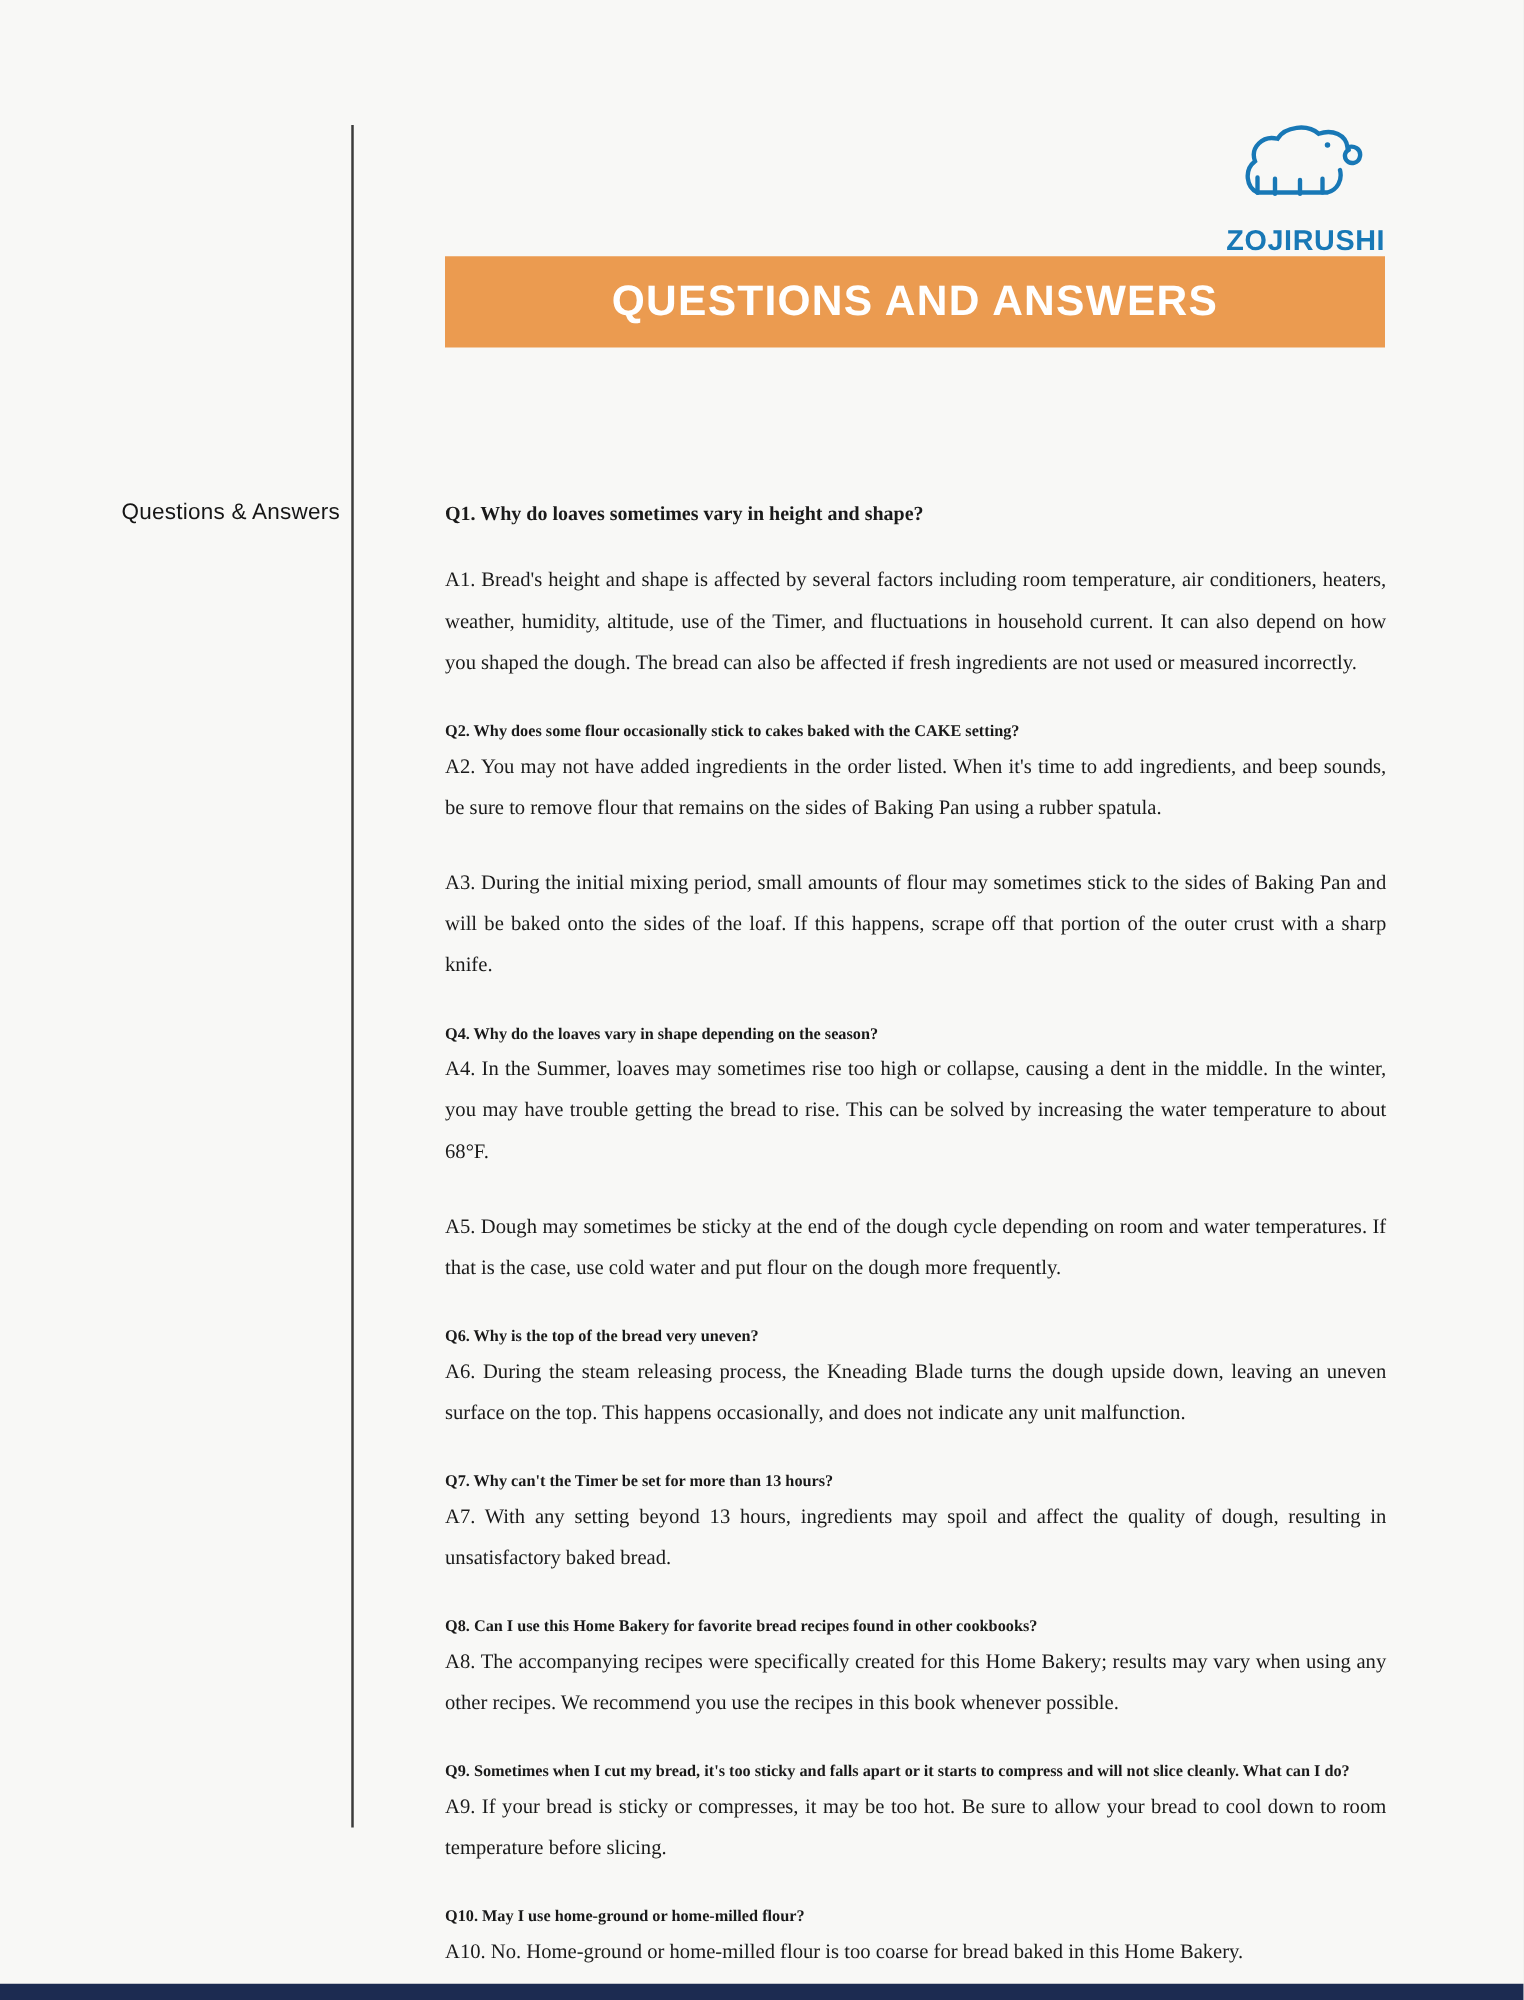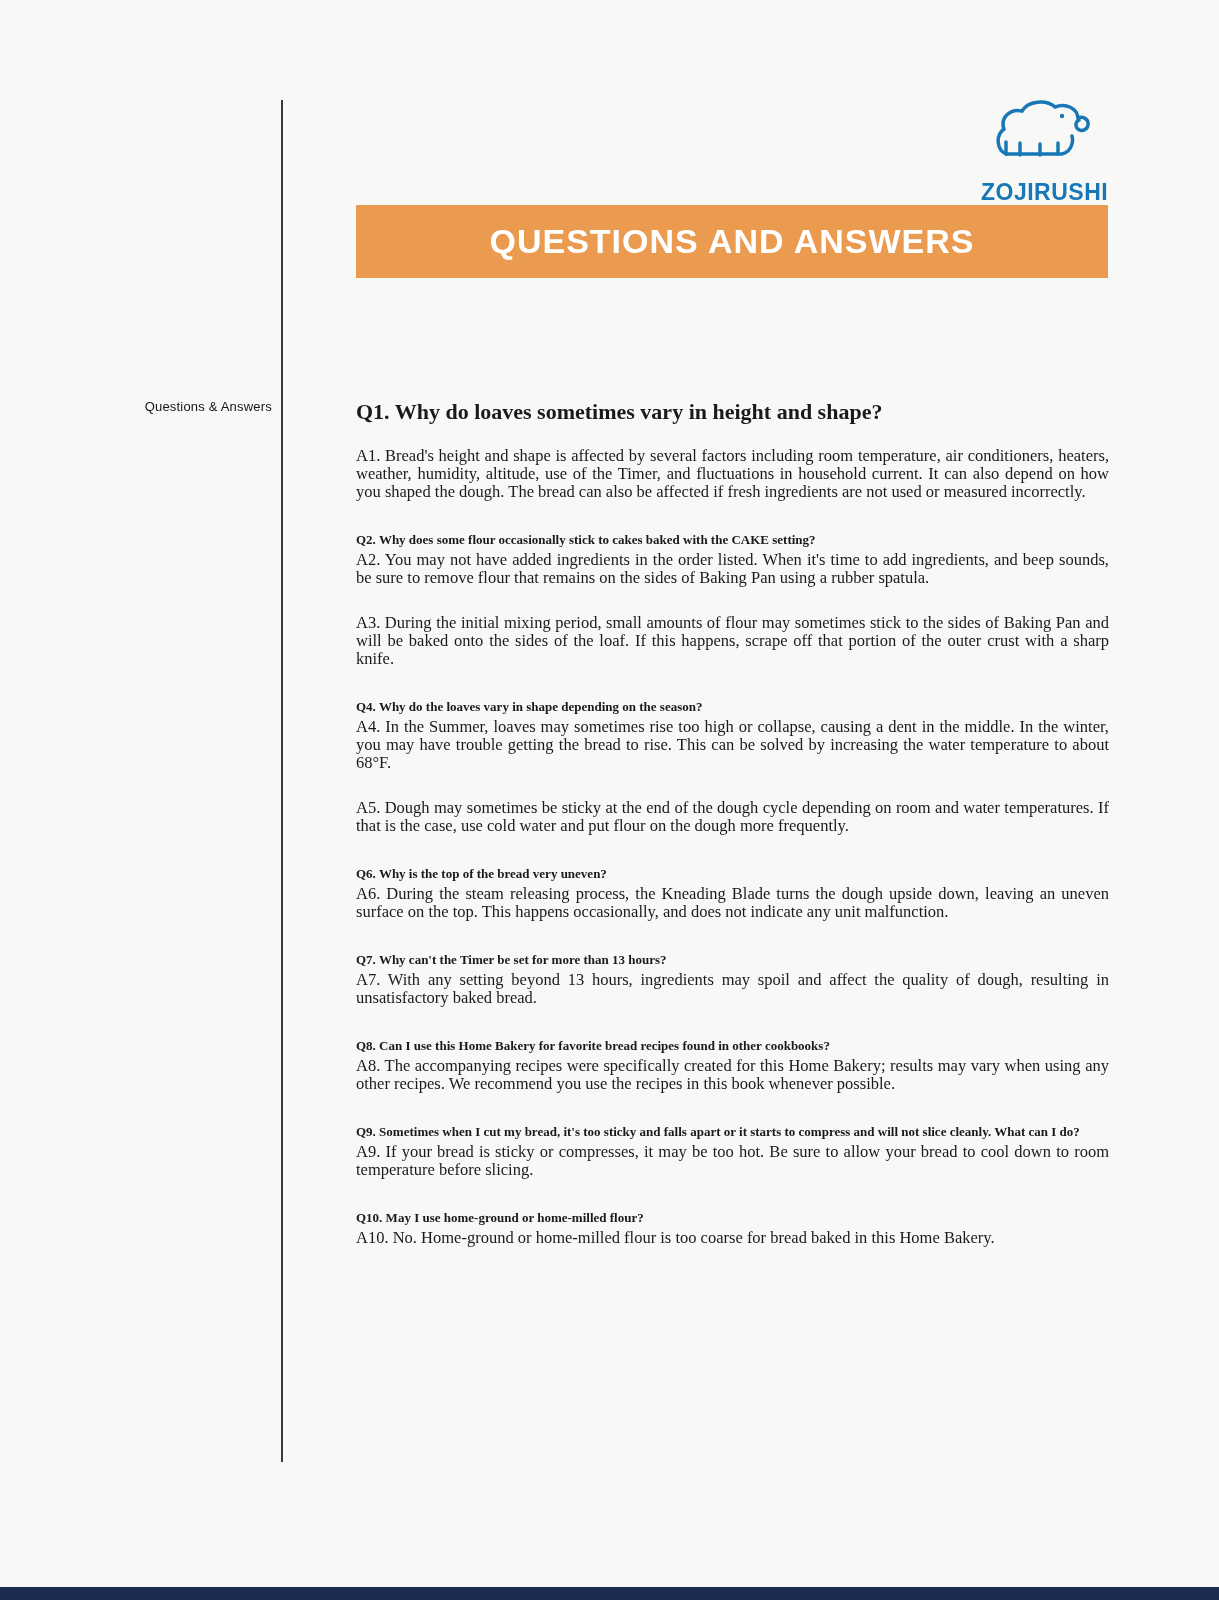--- a/index.html
+++ b/index.html
@@ -24,21 +24,21 @@
     left:281px;top:100px;
     width:2px;height:1362px;
     background:#3c3c3c;
   }
   .sidebar-label{
     position:absolute;
     left:0;top:399px;
     width:272px;
     text-align:right;
     font-family:"Liberation Sans", sans-serif;
-    font-size:13px;
+    font-size:18px;
     color:#161616;
     letter-spacing:.2px;
   }
   
   .logo{
     position:absolute;
     top:98px;right:112px;
     width:126px;
     text-align:center;
   }
@@ -74,24 +74,24 @@
   }
   .qa-item{margin-bottom:27px;}
   .qa-item .q{
     font-weight:bold;
     font-size:13px;
     line-height:23px;
     text-align:justify;
   }
   .qa-item .a{
     font-size:16.5px;
-    line-height:18px;
+    line-height:33px;
     text-align:justify;
   }
-  .qa-item:first-child .q{font-size:22px;}
+  .qa-item:first-child .q{font-size:16px;}
   .qa-item:first-child .a{margin-top:24px;}
   .page-number{
     position:absolute;
     left:356px;top:1436px;
     width:753px;
     text-align:center;
     font-size:16.5px;
   }
   .footer-bar{
     position:absolute;

